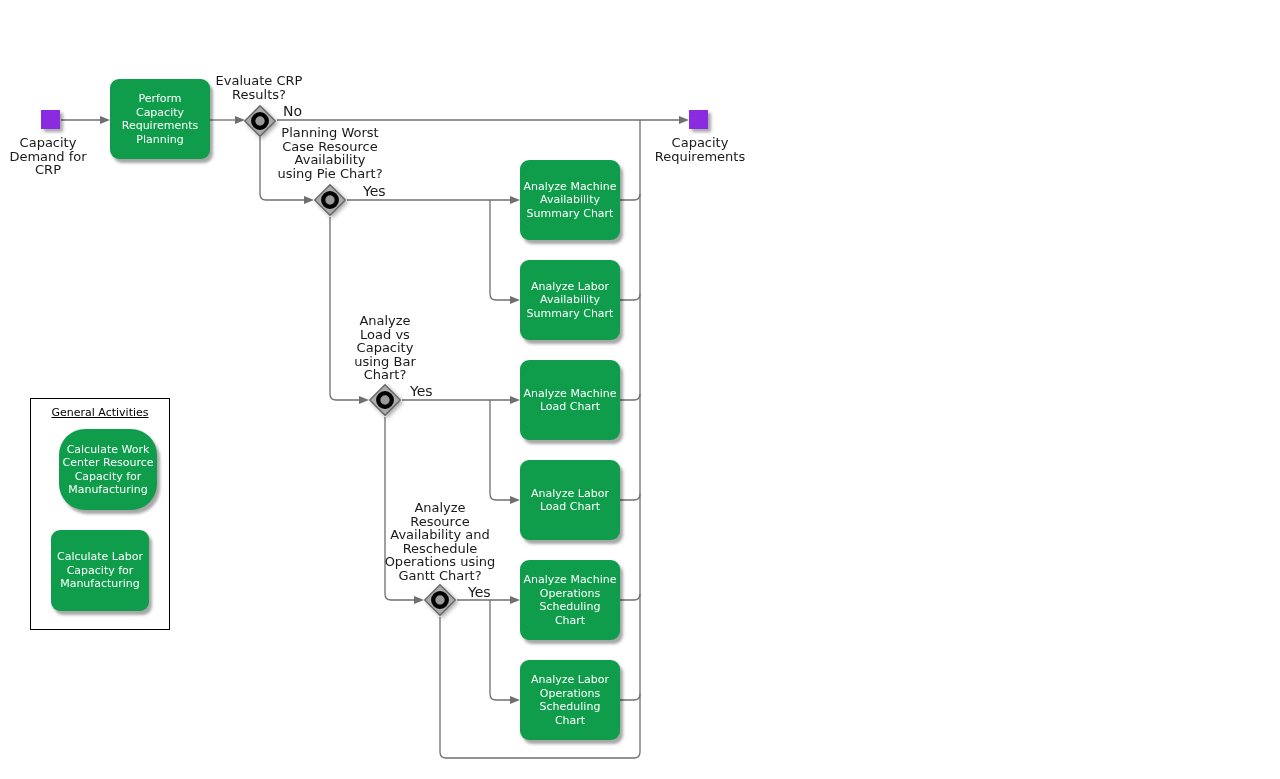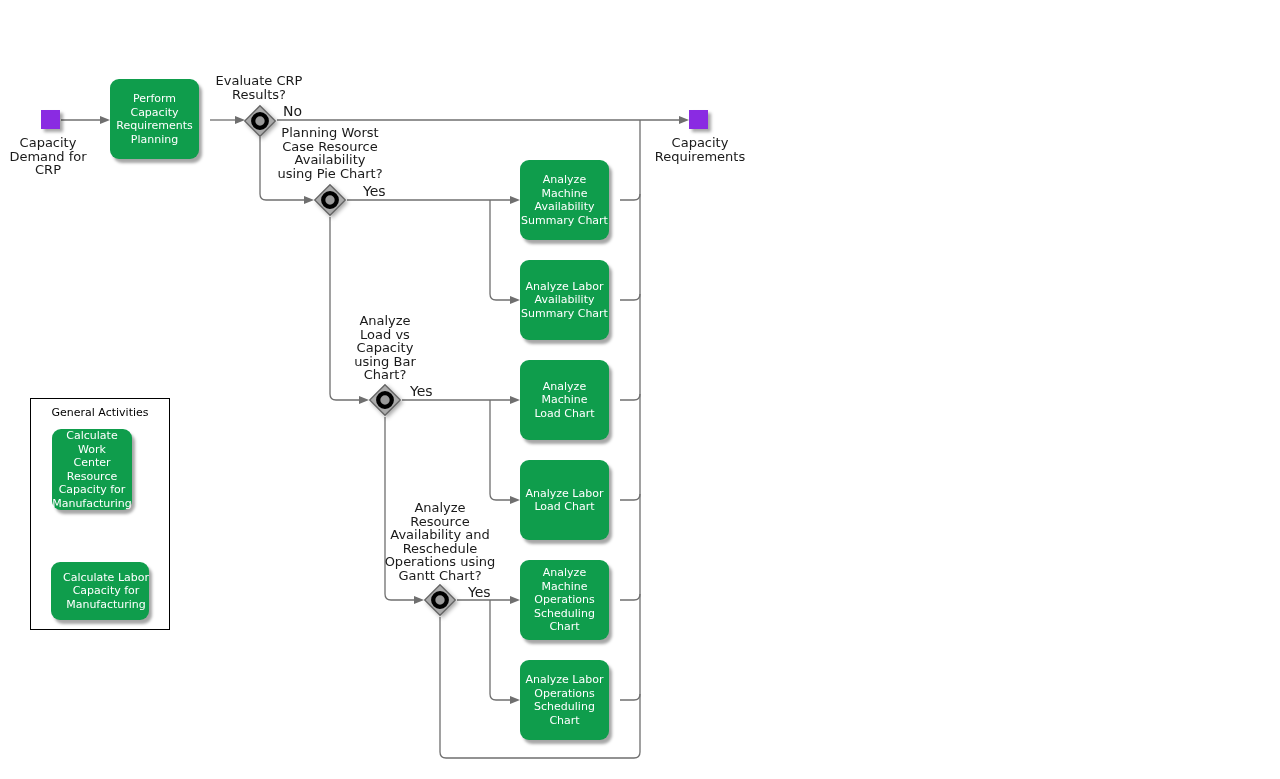--- a/index.html
+++ b/index.html
@@ -17,39 +17,39 @@
     position:absolute;left:10px;top:10px;width:1260px;height:30px;
     background:var(--purple);color:#ffffff;display:flex;align-items:center;justify-content:center;
     font-size:12px;font-weight:bold;
   }
   .wires{position:absolute;left:0;top:0;pointer-events:none;}
   .sq{
     position:absolute;width:19px;height:19px;background:var(--purple);
     box-shadow:3px 3px 3px rgba(0,0,0,0.35);
   }
   .task{
-    position:absolute;width:89px;height:80px;background:var(--green);border-radius:9px;
+    position:absolute;width:100px;height:80px;background:var(--green);border-radius:9px;
     box-shadow:3px 4px 3px rgba(0,0,0,0.35);
     display:flex;align-items:center;justify-content:center;text-align:center;
     color:#ffffff;font-size:11px;line-height:13.5px;white-space:pre-line;cursor:pointer;
   }
   .lbl{
     position:absolute;text-align:center;font-size:13px;line-height:13.5px;
     white-space:pre-line;color:var(--ink);
   }
   .branch{position:absolute;font-size:14px;color:var(--ink);}
   .diamond{position:absolute;width:34px;height:34px;}
   .diamond svg{filter:drop-shadow(2.5px 2.5px 2px rgba(0,0,0,0.35));}
   .ga-frame{
     position:absolute;left:30px;top:398px;width:140px;height:232px;
     border:1px solid #000;background:#ffffff;box-sizing:border-box;
   }
   .ga-title{
     position:absolute;left:30px;top:406px;width:140px;text-align:center;
-    font-size:11px;color:#000;
+    font-size:11px;color:#000;text-decoration:underline;
   }
 </style>
 </head>
 <body>
 
 <div class="canvas">
 
 
   <svg class="wires" width="1280" height="779" viewBox="0 0 1280 779">
     <g fill="none" stroke="#6F6F6F" stroke-width="1.3">
@@ -180,25 +180,25 @@
 Scheduling
 Chart</span>
   </div>
 
   <div class="sq" style="left:689px;top:110px;"></div>
   <div class="lbl" style="left:650px;top:136px;width:100px;">Capacity
 Requirements</div>
 
   <div class="ga-frame"></div>
   <div class="ga-title">General Activities</div>
-  <div class="task" style="left:52px;top:429px;width:80px;height:81px;">
+  <div class="task" style="left:59px;top:429px;width:98px;height:81px;border-radius:26px;">
     <span>Calculate Work
 Center Resource
 Capacity for
 Manufacturing</span>
   </div>
-  <div class="task" style="left:51px;top:562px;width:98px;height:58px;justify-content:flex-end;">
+  <div class="task" style="left:51px;top:530px;width:98px;height:81px;">
     <span>Calculate Labor
 Capacity for
 Manufacturing</span>
   </div>
 
 </div>
 
 </body></html>

